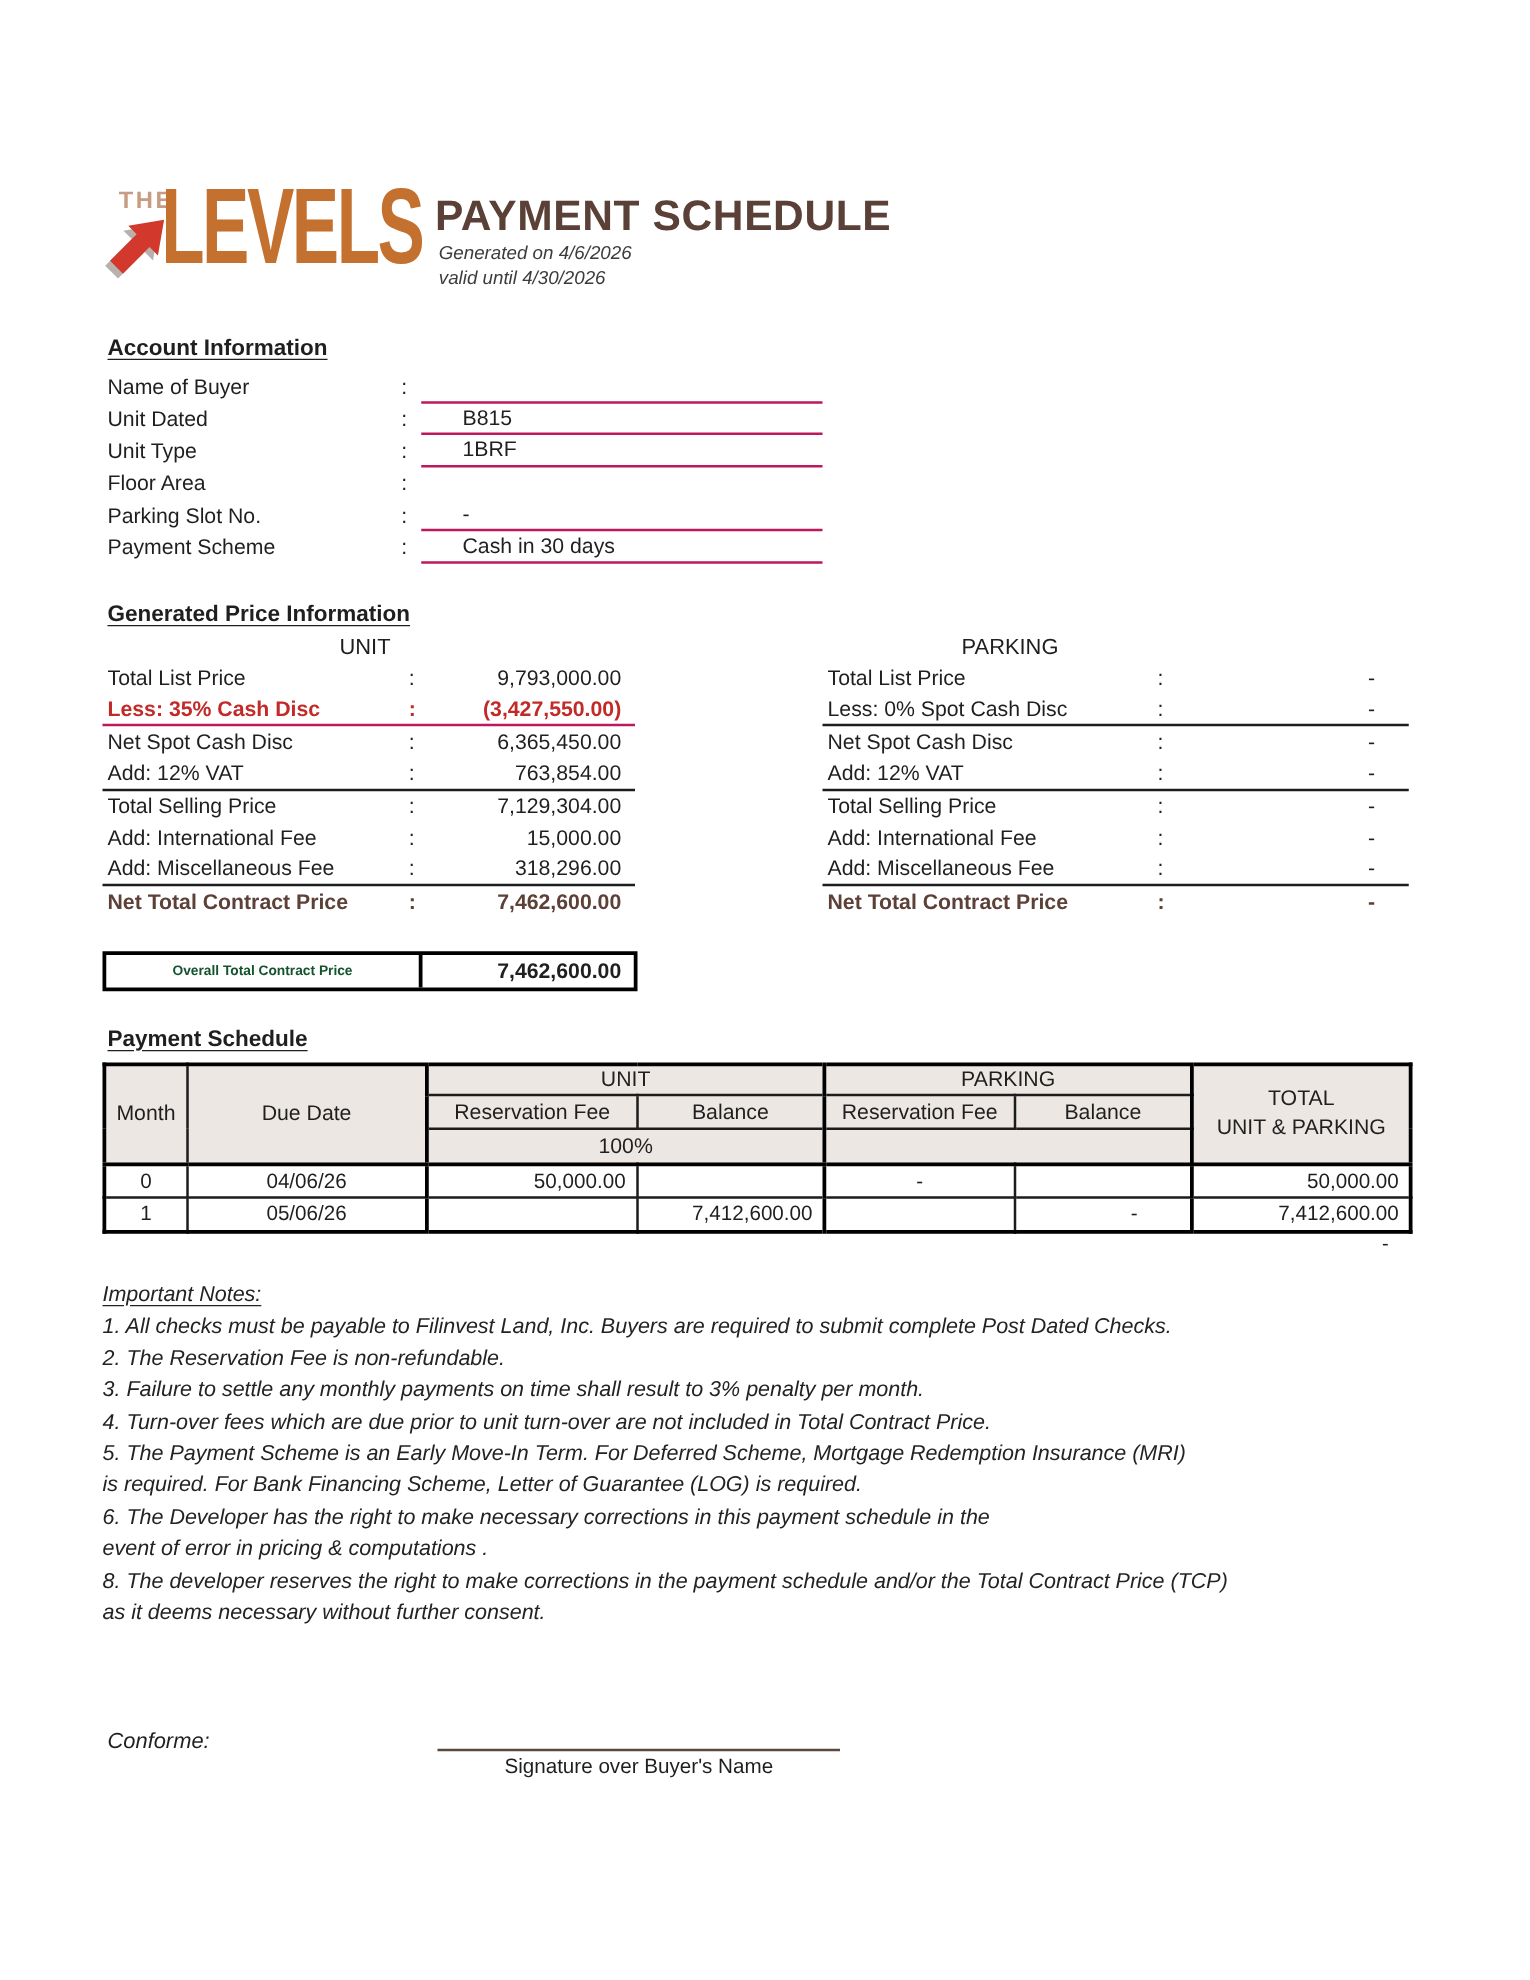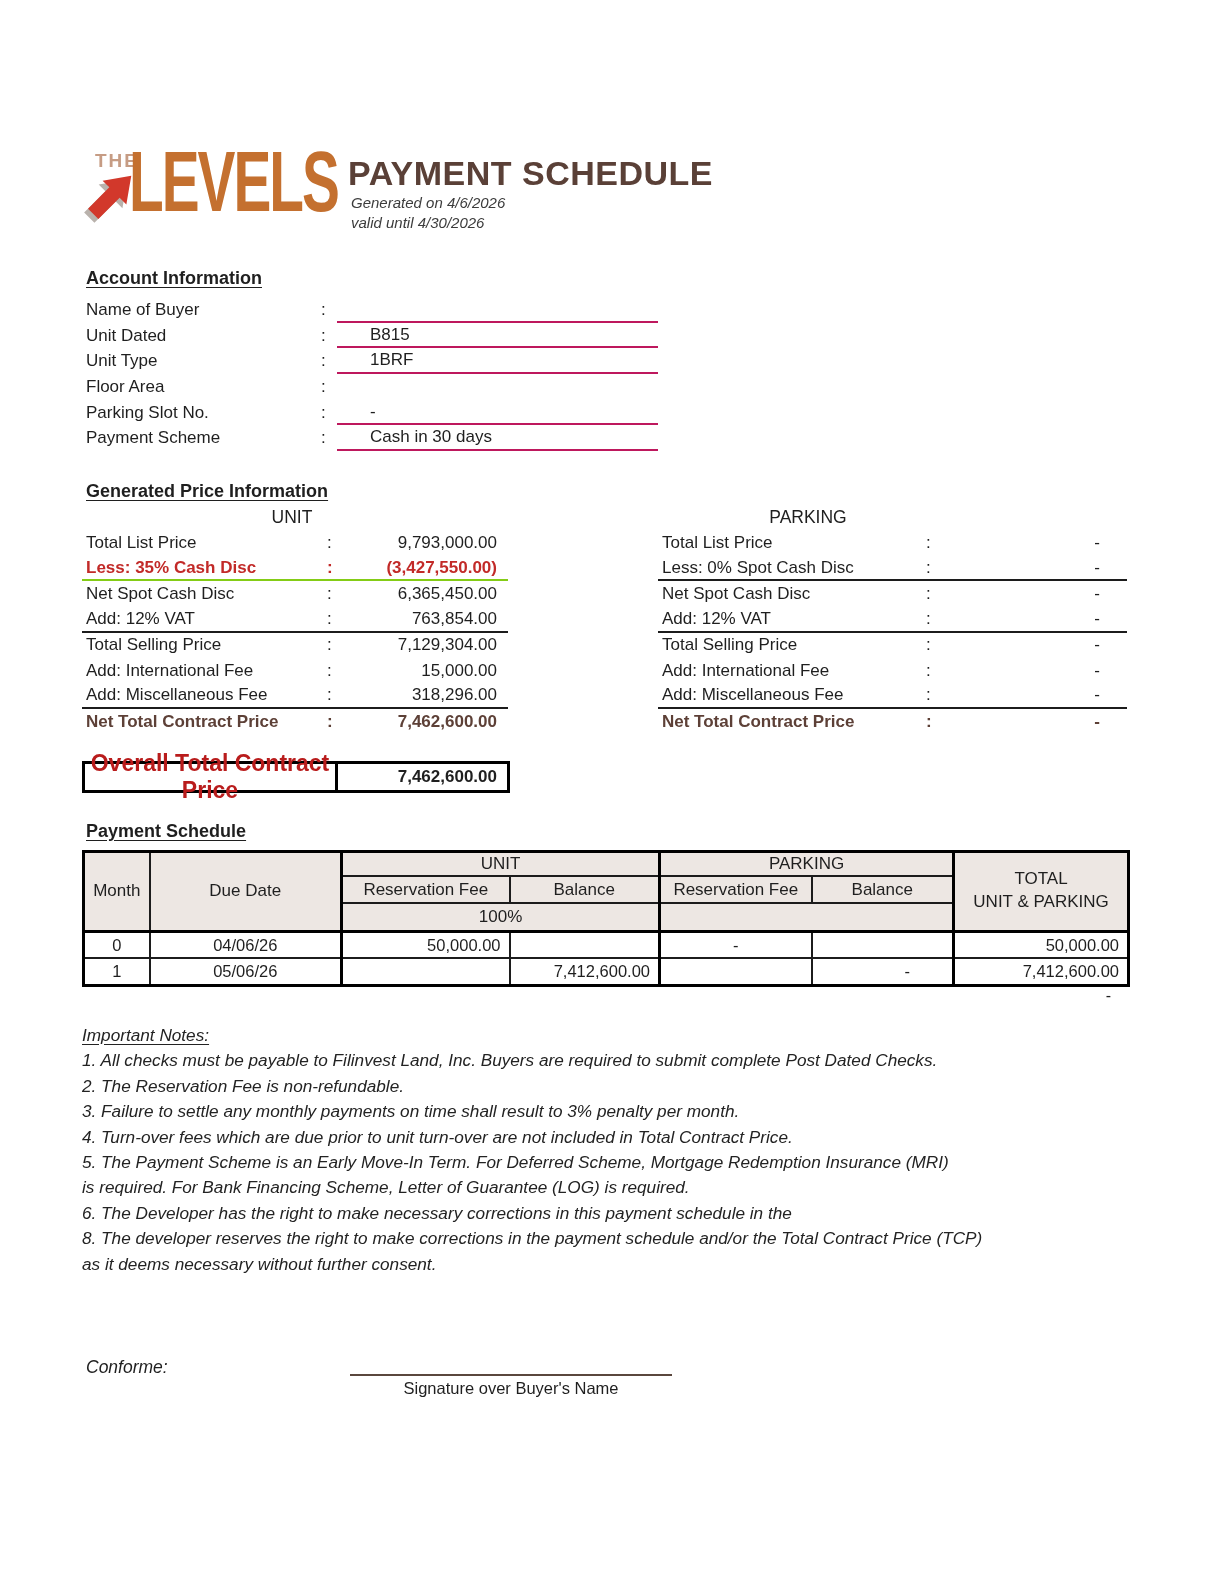--- a/index.html
+++ b/index.html
@@ -45,28 +45,28 @@
   .unit .ccol-title { margin-left:60px; }
   .crow { display:flex; height:25.6px; line-height:24px; font-size:17px; align-items:center; }
   .crow .lbl { flex:none; padding-left:4px; }
   .unit .lbl { width:245px; }
   .parking .lbl { width:268px; }
   .crow .cln { width:14px; }
   .crow .val { flex:1; text-align:right; }
   .unit .val { padding-right:11px; }
   .parking .val { padding-right:27px; }
   .rule-dark { border-bottom:2px solid #1c1c1c; }
-  .rule-maroon { border-bottom:2px solid #84cc16; }
+  .rule-maroon { border-bottom:2px solid #be185d; }
   .red-row { color:#c22a28; font-weight:700; }
   .brown-row { color:#5d4037; font-weight:700; }
 
   
   .overall { margin-top:26px; width:428px; border:3px solid #000; display:flex; height:32px; }
   .ob-label { width:253px; border-right:3px solid #000; text-align:center; font-weight:700;
-              color:#b91c1c; font-size:23px; display:flex; align-items:center; justify-content:center; }
+              color:#14532d; font-size:11px; display:flex; align-items:center; justify-content:center; }
   .ob-value { flex:1; text-align:right; font-weight:700; font-size:17px; padding-right:10px;
               display:flex; align-items:center; justify-content:flex-end; }
 
   
   .schedule { margin-top:28px; }
   table.sched { border-collapse:collapse; width:1045px; margin-top:8px; table-layout:fixed;
                 font-size:16.5px; border:3px solid #000; }
   table.sched th, table.sched td { border:2px solid #1c1c1c; }
   table.sched thead th { background:#ede7e3; font-weight:400; font-size:17px; text-align:center; }
   .bl3 { border-left:3px solid #000 !important; }
@@ -308,20 +308,21 @@
 
   <div class="notes">
     <div class="notes-heading">Important Notes:</div>
     <div class="note-line">1. All checks must be payable to Filinvest Land, Inc. Buyers are required to submit complete Post Dated Checks.</div>
     <div class="note-line">2. The Reservation Fee is non-refundable.</div>
     <div class="note-line">3. Failure to settle any monthly payments on time shall result to 3% penalty per month.</div>
     <div class="note-line">4. Turn-over fees which are due prior to unit turn-over are not included in Total Contract Price.</div>
     <div class="note-line">5. The Payment Scheme is an Early Move-In Term. For Deferred Scheme, Mortgage Redemption Insurance (MRI)</div>
     <div class="note-line">is required. For Bank Financing Scheme, Letter of Guarantee (LOG) is required.</div>
     <div class="note-line">6. The Developer has the right to make necessary corrections in this payment schedule in the</div>
+    <div class="note-line">event of error in pricing &amp; computations .</div>
     <div class="note-line">8. The developer reserves the right to make corrections in the payment schedule and/or the Total Contract Price (TCP)</div>
     <div class="note-line">as it deems necessary without further consent.</div>
   </div>
 
   <div class="footer">
     <div class="conforme">Conforme:</div>
     <div class="sig-block">
       <div class="sig-line"></div>
       <div class="sig-label">Signature over Buyer's Name</div>
     </div>

